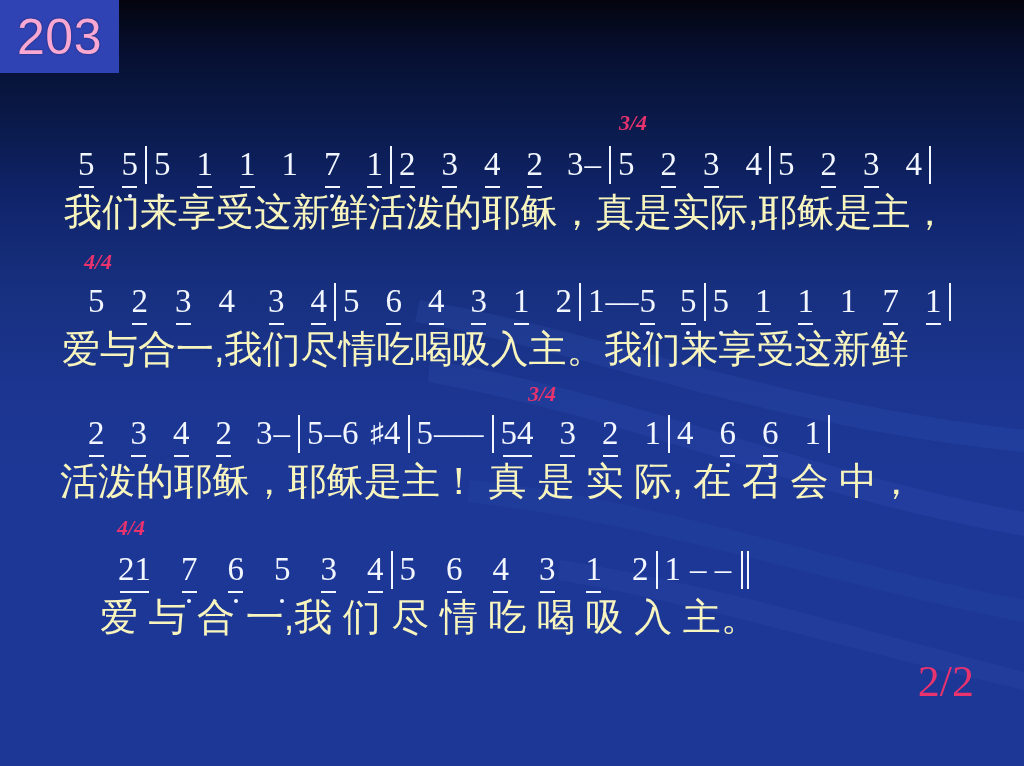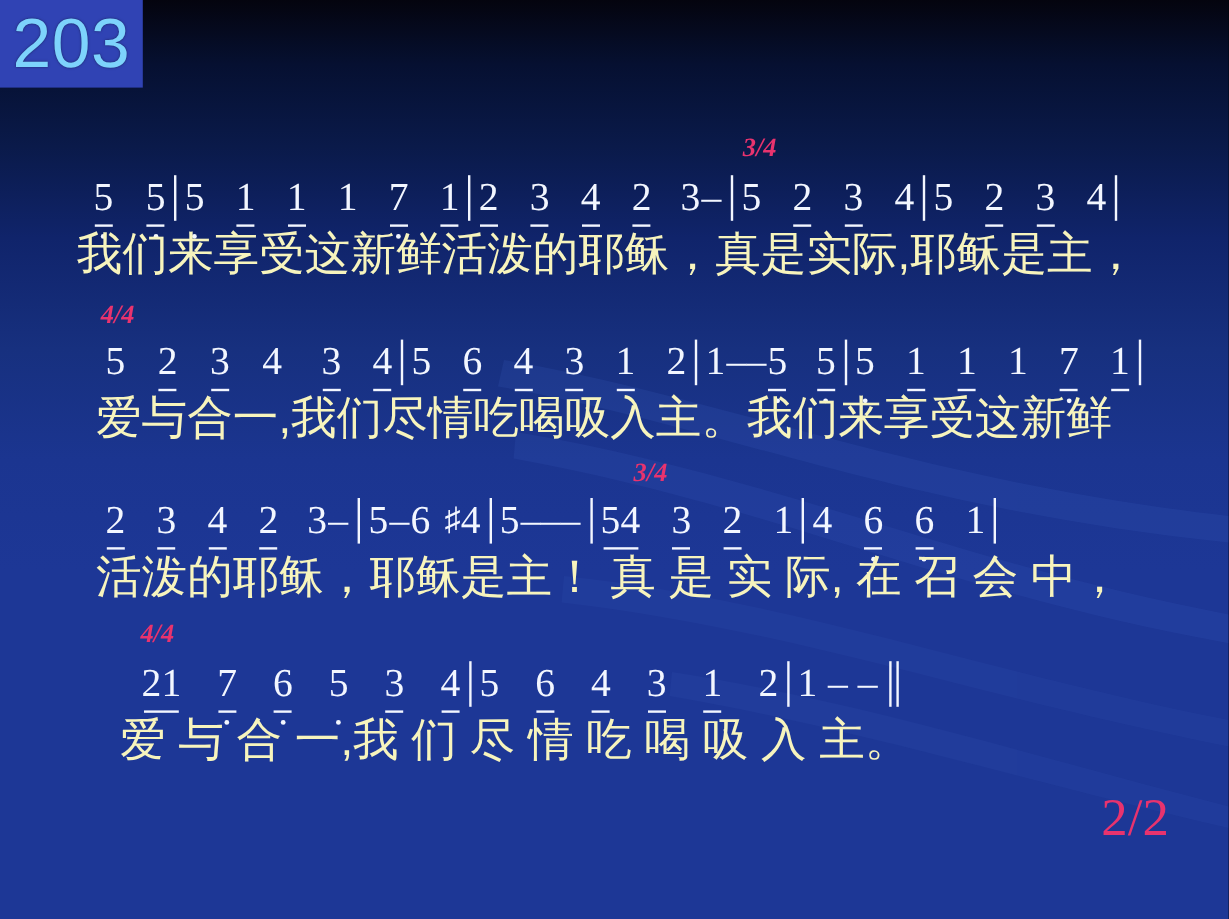--- a/index.html
+++ b/index.html
@@ -40,23 +40,23 @@
     left: 0;
     top: 0;
     width: 119px;
     height: 73px;
     background: #3043b4;
     display: flex;
     align-items: center;
     justify-content: center;
   }
   .hymn-badge-text {
-    color: #7dd3fc;
+    color: #f9a8d4;
     font-family: "Liberation Sans", "DejaVu Sans", sans-serif;
-    font-size: 58px;
+    font-size: 50px;
     line-height: 1;
     letter-spacing: 0.5px;
     text-shadow: 0 0 2px rgba(0,0,0,0.5);
   }
 
   
   .system {
     position: absolute;
     left: 0;
     width: 1024px;
@@ -211,31 +211,31 @@
     <div class="lyricrow" style="left:64px;">我们来享受这新鲜活泼的耶稣，真是实际,耶稣是主，</div>
   </div>
 
   <div class="system sys2">
     <div class="timesig" style="left:84px; top:-4px;">4/4</div>
 
     <div class="noterow" style="left:88px;">
       <span class="n"><span class="g">5</span></span><span class="sp" style="width:27px"></span><span class="n b1"><span class="g">2</span></span><span class="sp" style="width:27px"></span><span class="n b1"><span class="g">3</span></span><span class="sp" style="width:27px"></span><span class="n"><span class="g">4</span></span><span class="sp" style="width:33px"></span><span class="n b1"><span class="g">3</span></span><span class="sp" style="width:26px"></span><span class="n b1"><span class="g">4</span></span><span class="bar"></span><span class="n"><span class="g">5</span></span><span class="sp" style="width:26px"></span><span class="n b1"><span class="g">6</span></span><span class="sp" style="width:26px"></span><span class="n b1"><span class="g">4</span></span><span class="sp" style="width:26px"></span><span class="n b1"><span class="g">3</span></span><span class="sp" style="width:26px"></span><span class="n b1"><span class="g">1</span></span><span class="sp" style="width:26px"></span><span class="n"><span class="g">2</span></span><span class="bar"></span><span class="n"><span class="g">1</span></span><span class="dash">––</span><span class="n b1 d1"><span class="g">5</span></span><span class="sp" style="width:24px"></span><span class="n b1 d1"><span class="g">5</span></span><span class="bar"></span><span class="n d1"><span class="g">5</span></span><span class="sp" style="width:26px"></span><span class="n b1"><span class="g">1</span></span><span class="sp" style="width:26px"></span><span class="n b1"><span class="g">1</span></span><span class="sp" style="width:26px"></span><span class="n"><span class="g">1</span></span><span class="sp" style="width:26px"></span><span class="n b1 d1"><span class="g">7</span></span><span class="sp" style="width:26px"></span><span class="n b1"><span class="g">1</span></span><span class="bar"></span>
     </div>
 
-    <div class="lyricrow" style="left:80px;">爱与合一,我们尽情吃喝吸入主。我们来享受这新鲜</div>
+    <div class="lyricrow" style="left:62px;">爱与合一,我们尽情吃喝吸入主。我们来享受这新鲜</div>
   </div>
 
   <div class="system sys3">
     <div class="timesig" style="left:528px; top:-4px;">3/4</div>
 
     <div class="noterow" style="left:88px;">
       <span class="n b1"><span class="g">2</span></span><span class="sp" style="width:26px"></span><span class="n b1"><span class="g">3</span></span><span class="sp" style="width:26px"></span><span class="n b1"><span class="g">4</span></span><span class="sp" style="width:26px"></span><span class="n b1"><span class="g">2</span></span><span class="sp" style="width:24px"></span><span class="n"><span class="g">3</span></span><span class="dash">–</span><span class="bar"></span><span class="n"><span class="g">5</span></span><span class="dash">–</span><span class="n"><span class="g">6</span></span><span class="sp" style="width:12px"></span><span class="sharp">♯</span><span class="n"><span class="g">4</span></span><span class="bar"></span><span class="n"><span class="g">5</span></span><span class="dash">–––</span><span class="bar"></span><span class="pair"><span class="n b1"><span class="g">5</span></span><span class="n b1"><span class="g">4</span></span></span><span class="sp" style="width:26px"></span><span class="n b1"><span class="g">3</span></span><span class="sp" style="width:26px"></span><span class="n b1"><span class="g">2</span></span><span class="sp" style="width:26px"></span><span class="n"><span class="g">1</span></span><span class="bar"></span><span class="n"><span class="g">4</span></span><span class="sp" style="width:26px"></span><span class="n b1 d1"><span class="g">6</span></span><span class="sp" style="width:26px"></span><span class="n b1 d1"><span class="g">6</span></span><span class="sp" style="width:26px"></span><span class="n"><span class="g">1</span></span><span class="bar"></span>
     </div>
 
-    <div class="lyricrow" style="left:80px;">活泼的耶稣，耶稣是主！ 真 是 实 际, 在 召 会 中，</div>
+    <div class="lyricrow" style="left:60px;">活泼的耶稣，耶稣是主！ 真 是 实 际, 在 召 会 中，</div>
   </div>
 
   <div class="system sys4">
     <div class="timesig" style="left:117px; top:-6px;">4/4</div>
 
     <div class="noterow" style="left:118px;">
       <span class="pair"><span class="n b1"><span class="g">2</span></span><span class="n b1"><span class="g">1</span></span></span><span class="sp" style="width:30px"></span><span class="n b1 d1"><span class="g">7</span></span><span class="sp" style="width:30px"></span><span class="n b1 d1"><span class="g">6</span></span><span class="sp" style="width:30px"></span><span class="n d1"><span class="g">5</span></span><span class="sp" style="width:30px"></span><span class="n b1"><span class="g">3</span></span><span class="sp" style="width:30px"></span><span class="n b1"><span class="g">4</span></span><span class="bar"></span><span class="n"><span class="g">5</span></span><span class="sp" style="width:30px"></span><span class="n b1"><span class="g">6</span></span><span class="sp" style="width:30px"></span><span class="n b1"><span class="g">4</span></span><span class="sp" style="width:30px"></span><span class="n b1"><span class="g">3</span></span><span class="sp" style="width:30px"></span><span class="n b1"><span class="g">1</span></span><span class="sp" style="width:30px"></span><span class="n"><span class="g">2</span></span><span class="bar"></span><span class="n"><span class="g">1</span></span><span class="sp" style="width:8px"></span><span class="dash">– –</span><span class="dblbar"><i></i><i></i></span>
     </div>
 
     <div class="lyricrow" style="left:100px;">爱 与 合 一,我 们 尽 情 吃 喝 吸 入 主。</div>

